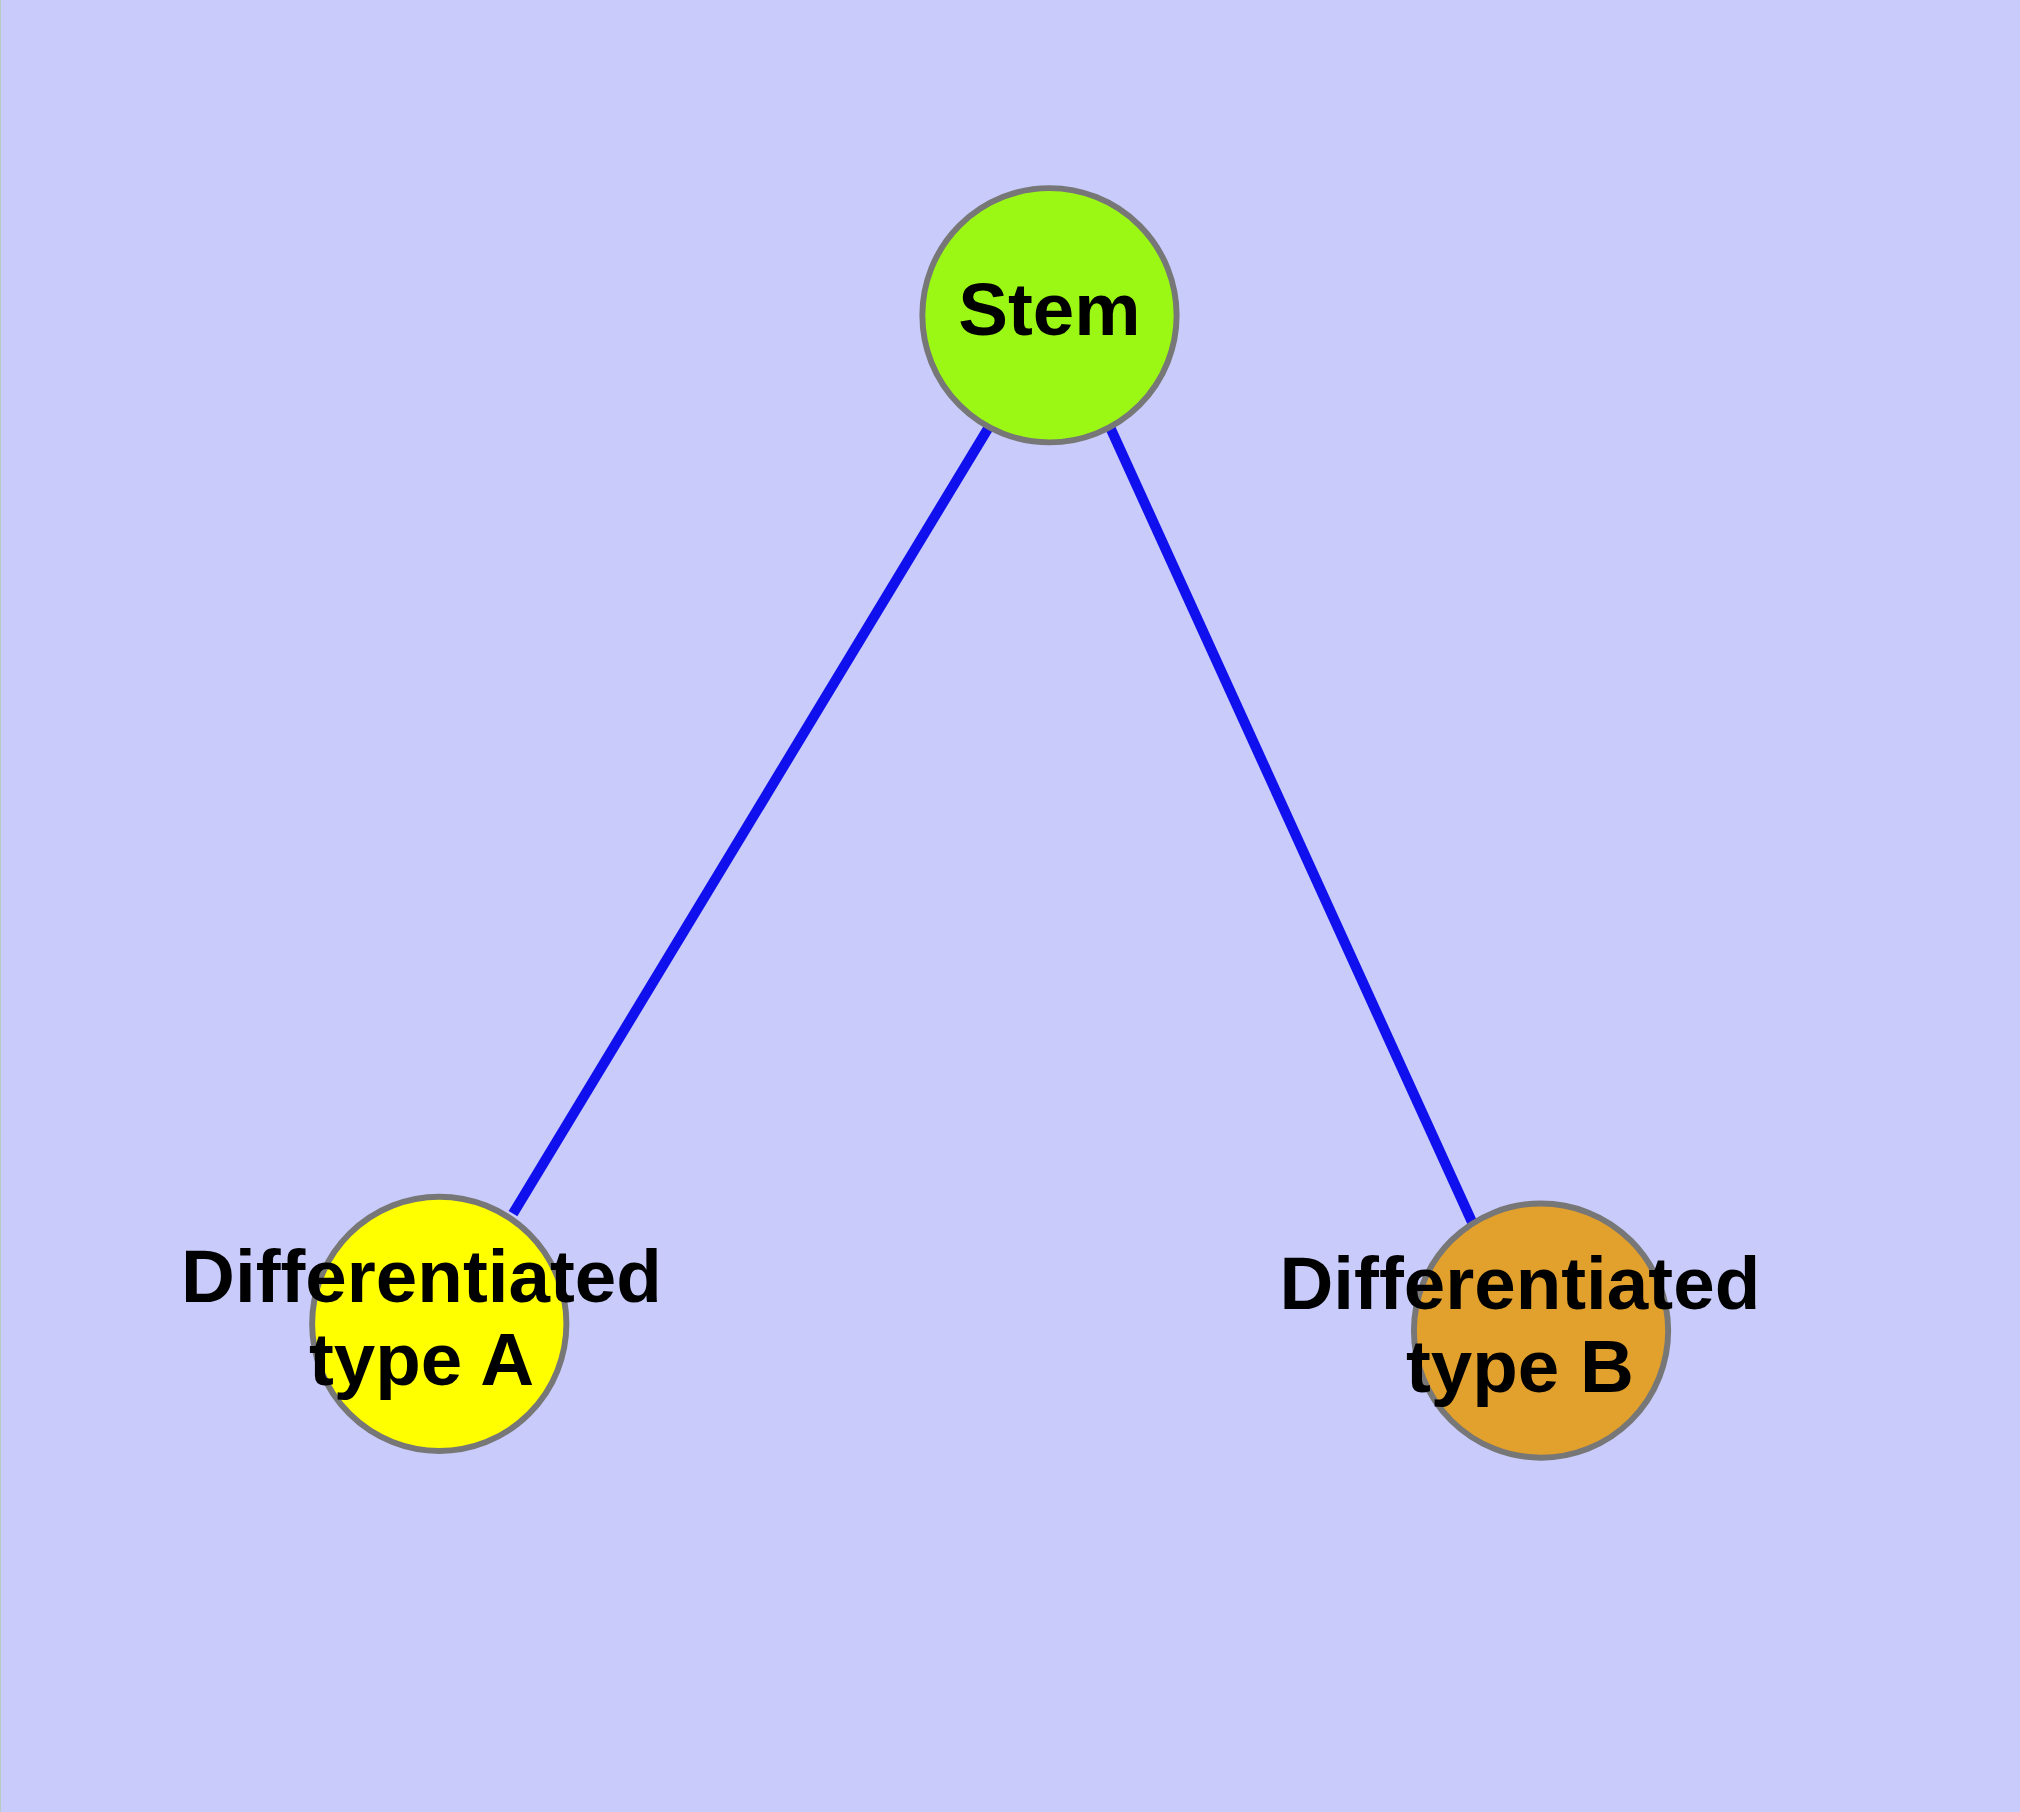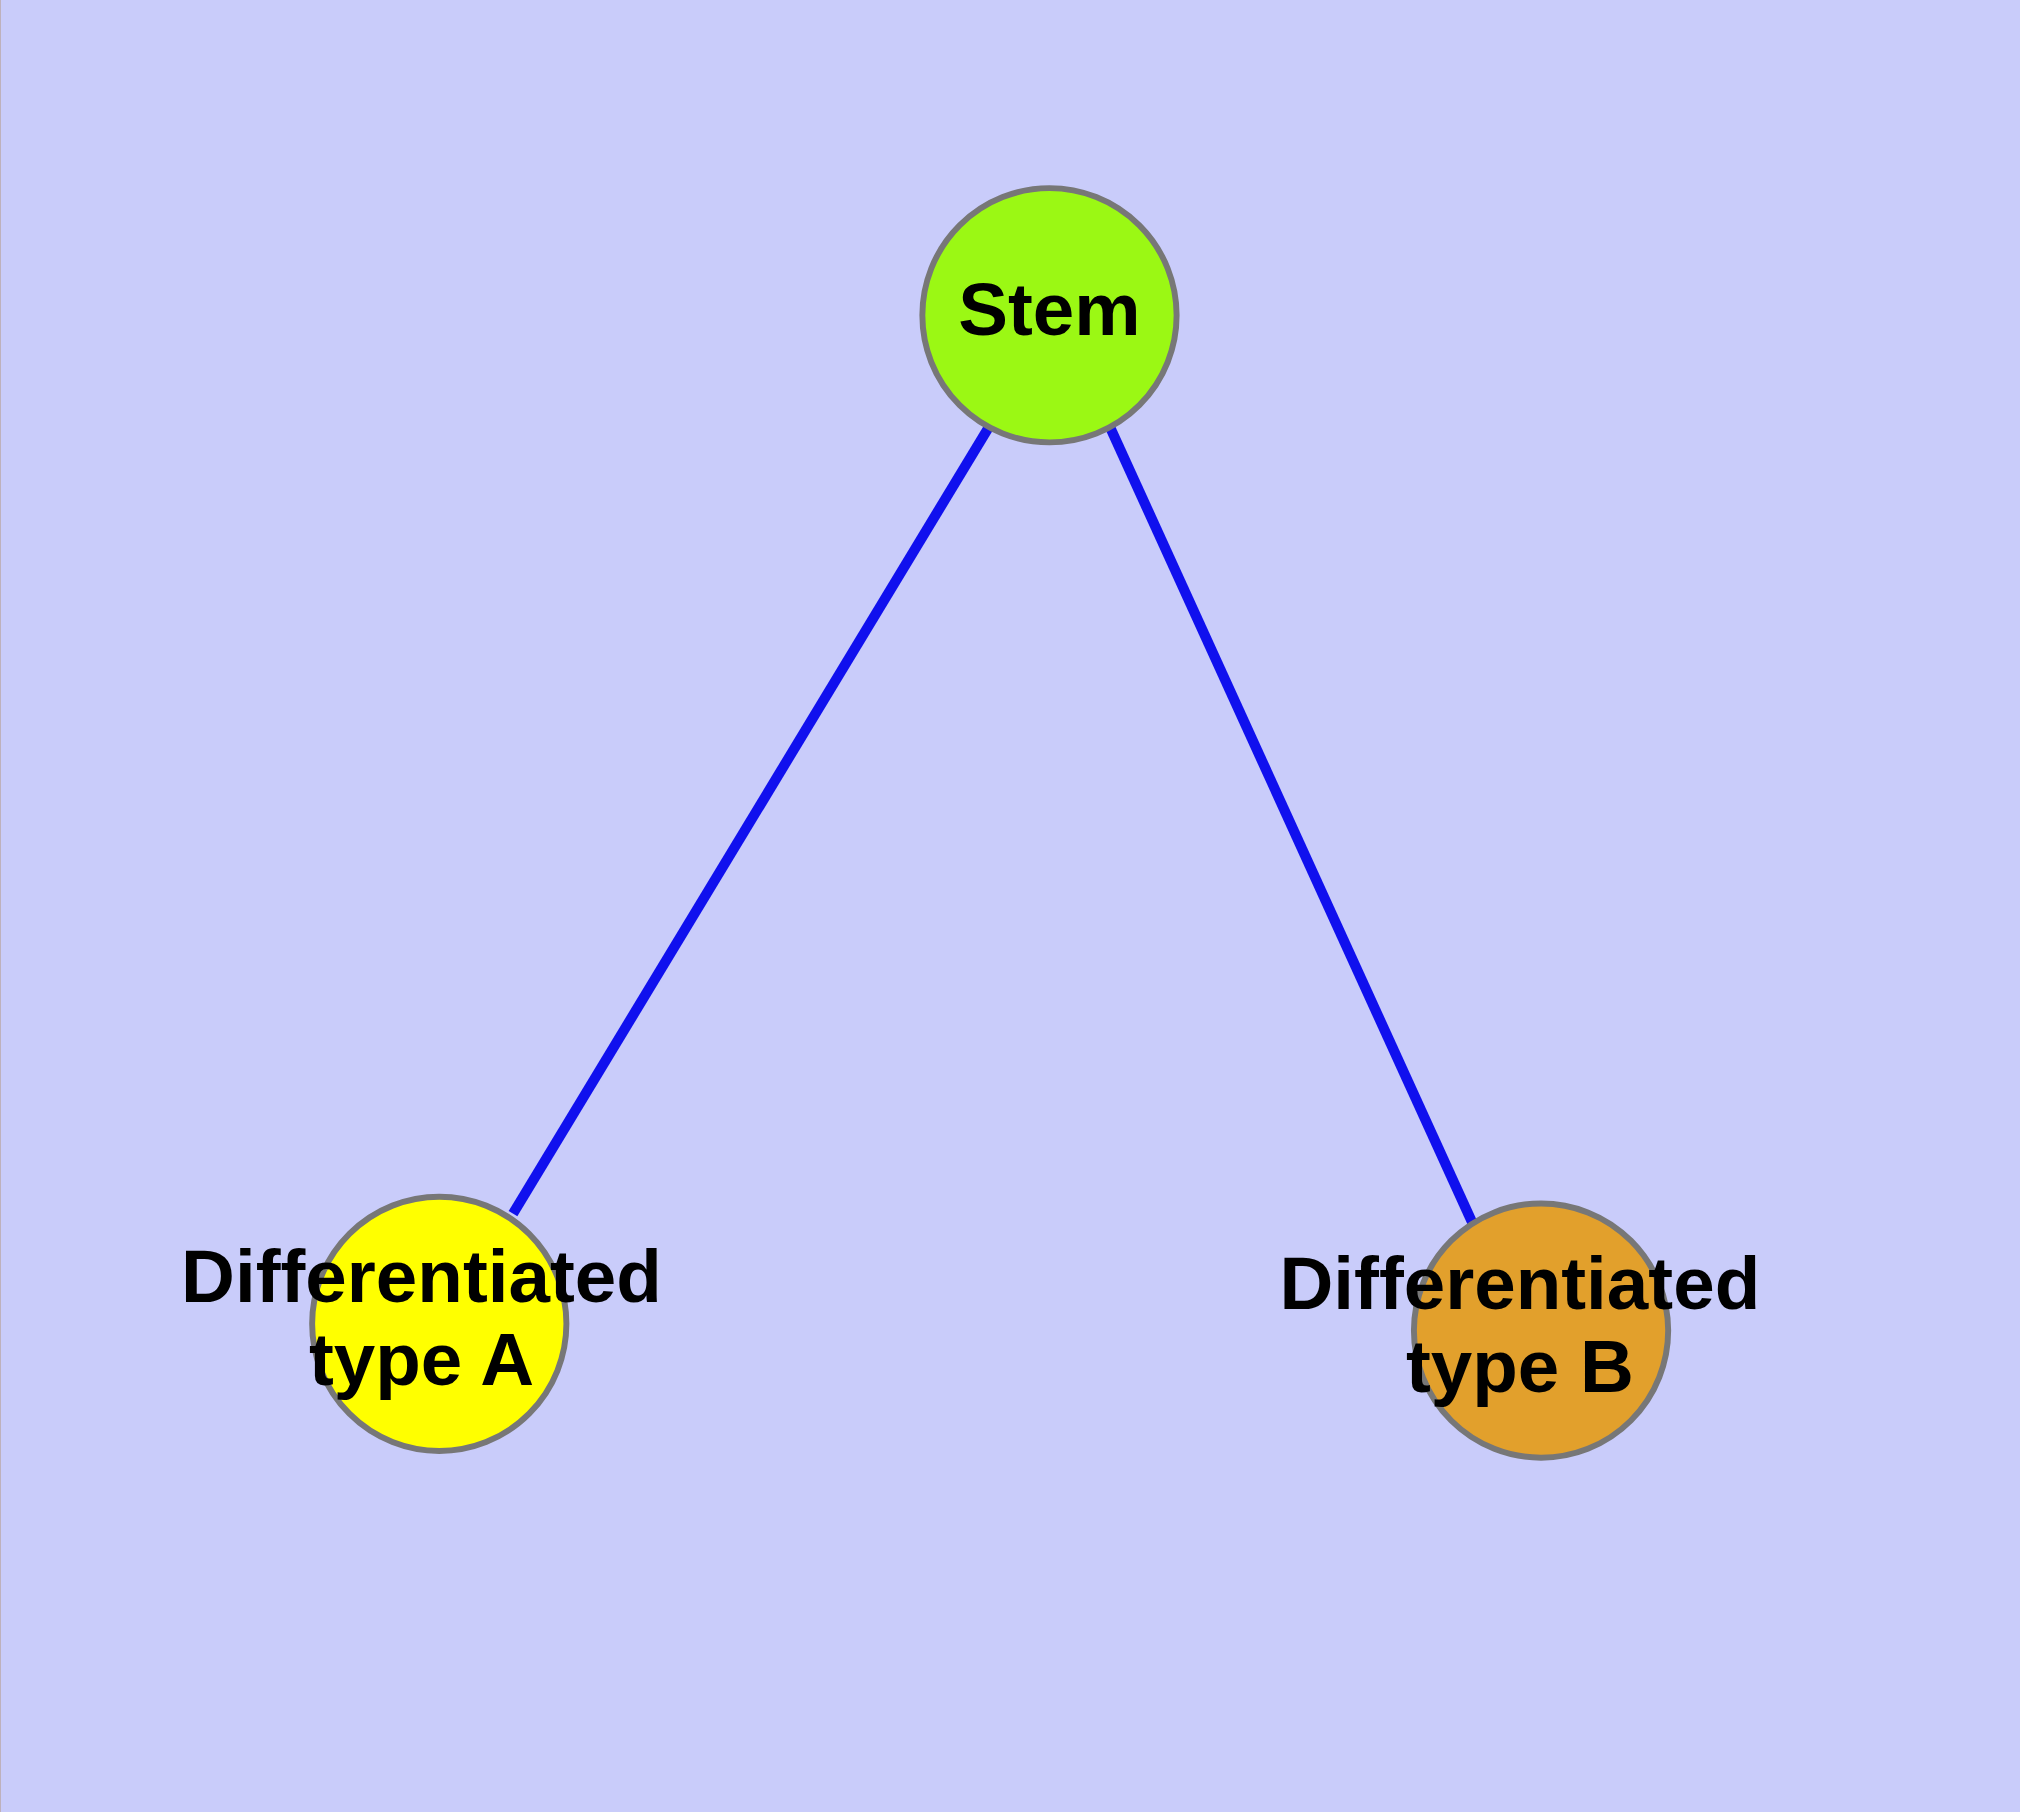--- a/index.html
+++ b/index.html
@@ -31,21 +31,21 @@
     text-anchor: middle;
     dominant-baseline: middle;
   }
   .edge-line {
     stroke-linecap: butt;
   }
 </style>
 </head>
 <body>
 
-<div id="canvas" style="width: 2021px; height: 1812px; background: #a16207;">
+<div id="canvas" style="width: 2021px; height: 1812px; background: #84cc16;">
   <svg id="graph-svg" viewBox="0 0 2384 2138" style="width: 2021px; height: 1812px;">
     <rect id="bg-rect" x="0" y="0" width="2384" height="2138" fill="#c9ccfa"></rect>
 
     <g id="edges-group">
       <line class="edge-line" x1="1167" y1="503" x2="605" y2="1432" stroke="#1010ee" stroke-width="12"></line>
       <line class="edge-line" x1="1309" y1="503" x2="1737" y2="1443" stroke="#1010ee" stroke-width="12"></line>
     </g>
 
     <g id="nodes-group">
       <circle cx="1238" cy="372" r="150" fill="#9bf814" stroke="#777777" stroke-width="7"></circle>

